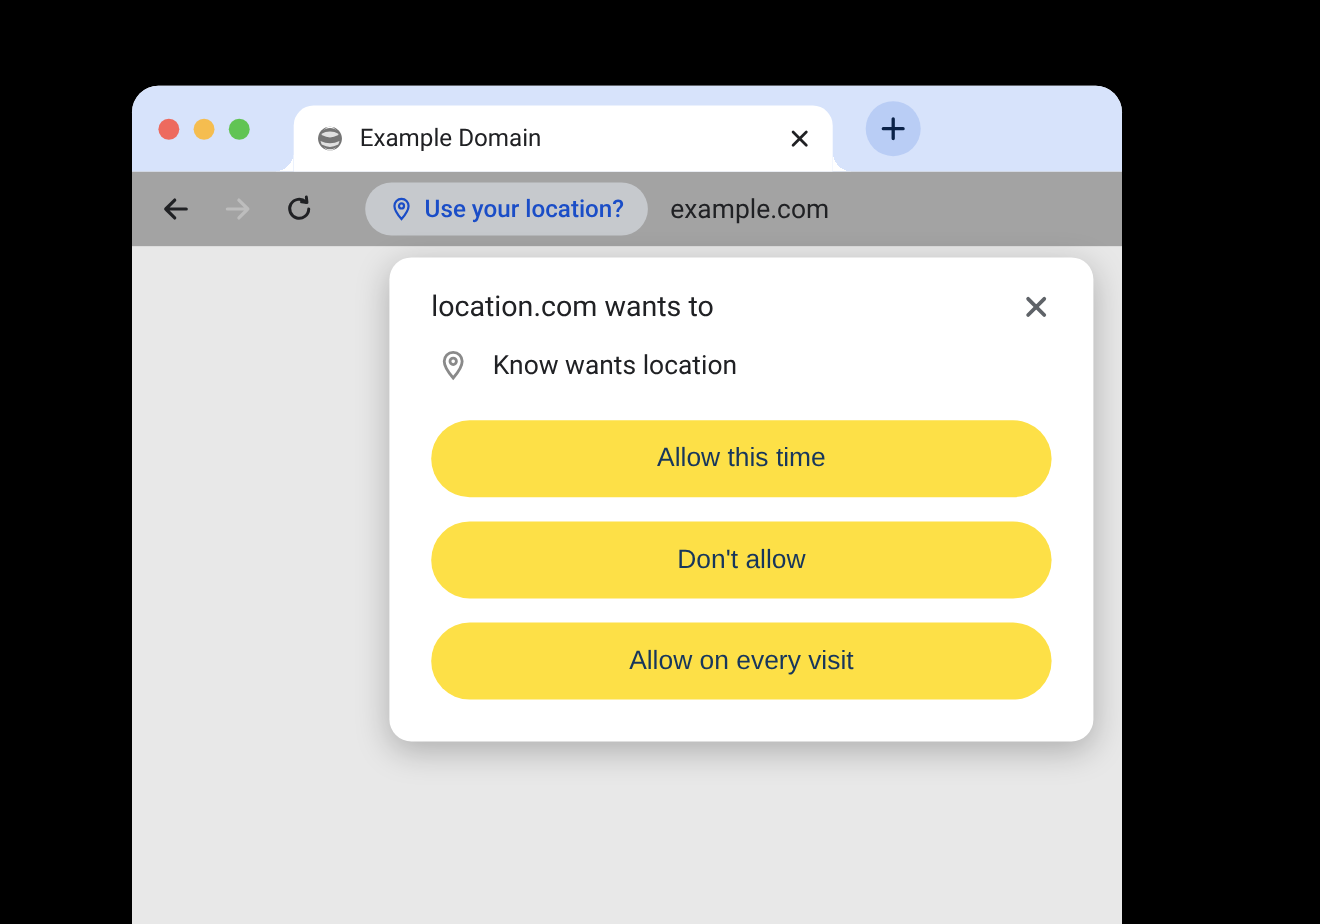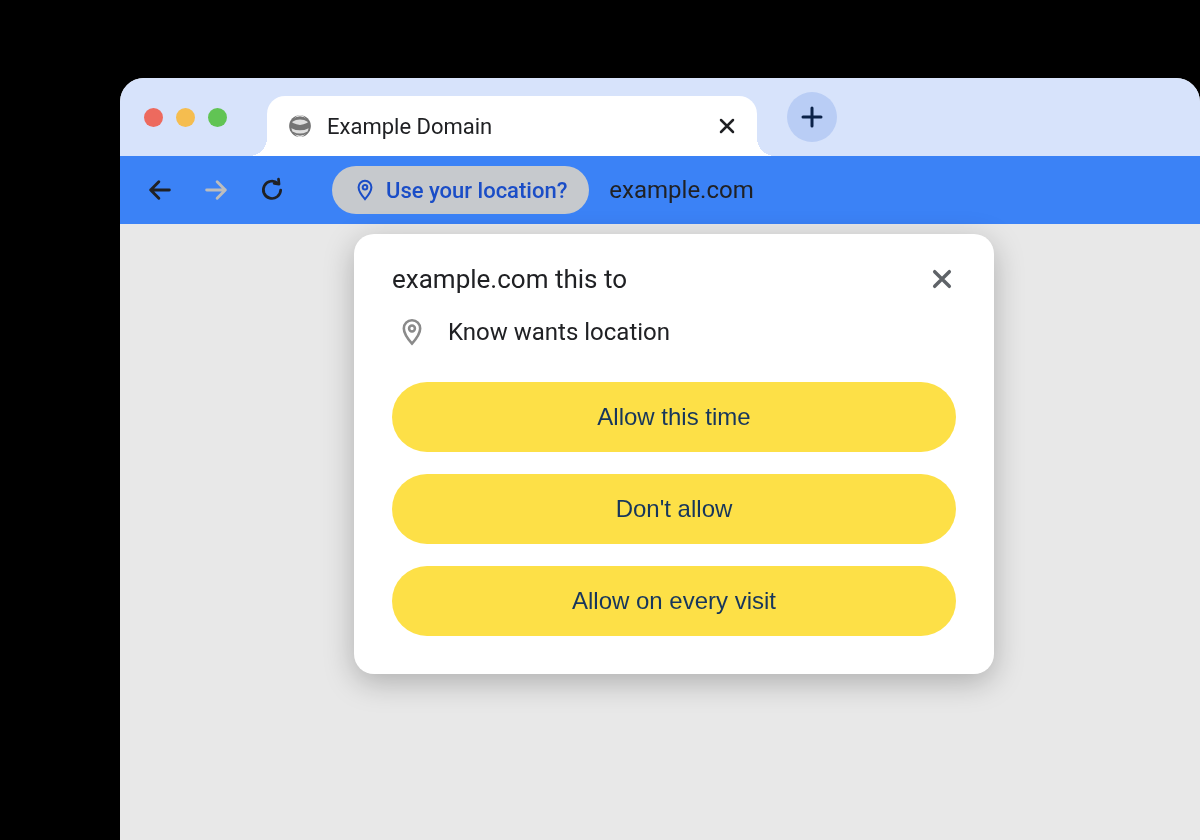--- a/index.html
+++ b/index.html
@@ -8,21 +8,21 @@
     height: 840px;
     background: #000;
     font-family: -apple-system, BlinkMacSystemFont, "Segoe UI", Roboto, sans-serif;
     overflow: hidden;
     position: relative;
   }
   .browser-window {
     position: absolute;
     left: 120px;
     top: 78px;
-    width: 1080px;
+    width: 900px;
     height: 762px;
     background: #e8e8e8;
     border-radius: 24px 24px 0 0;
     overflow: visible;
   }
   .tab-strip {
     height: 78px;
     background: #d7e3fb;
     border-radius: 24px 24px 0 0;
     display: flex;
@@ -101,21 +101,21 @@
     background: #b9cdf5;
     display: flex;
     align-items: center;
     justify-content: center;
     margin-left: 30px;
     cursor: pointer;
     margin-top: 0;
   }
   .toolbar {
     height: 68px;
-    background: #3b82f6;
+    background: #a3a3a3;
     display: flex;
     align-items: center;
     padding: 0 24px;
     gap: 24px;
   }
   .nav-btn {
     width: 32px;
     height: 32px;
     display: flex;
     align-items: center;
@@ -276,21 +276,21 @@
         <span class="permission-chip-text">Use your location?</span>
       </div>
       <span class="url-text">example.com</span>
     </div>
   </div>
 
   <div class="content-area"></div>
 
   <div class="permission-dialog">
     <div class="dialog-header">
-      <span class="dialog-title">example.com this to</span>
+      <span class="dialog-title">location.com wants to</span>
       <span class="dialog-close">
         <svg width="22" height="22" viewBox="0 0 18 18">
           <path d="M3 3 L15 15 M15 3 L3 15" stroke="#5f6368" stroke-width="2.8" stroke-linecap="round"></path>
         </svg>
       </span>
     </div>
 
     <div class="dialog-permission-row">
       <svg width="28" height="28" viewBox="0 0 24 24">
         <path d="M12 2 C8 2 5 5 5 9 C5 14 12 22 12 22 C12 22 19 14 19 9 C19 5 16 2 12 2 Z" fill="none" stroke="#8a8a8a" stroke-width="2.2"></path>

